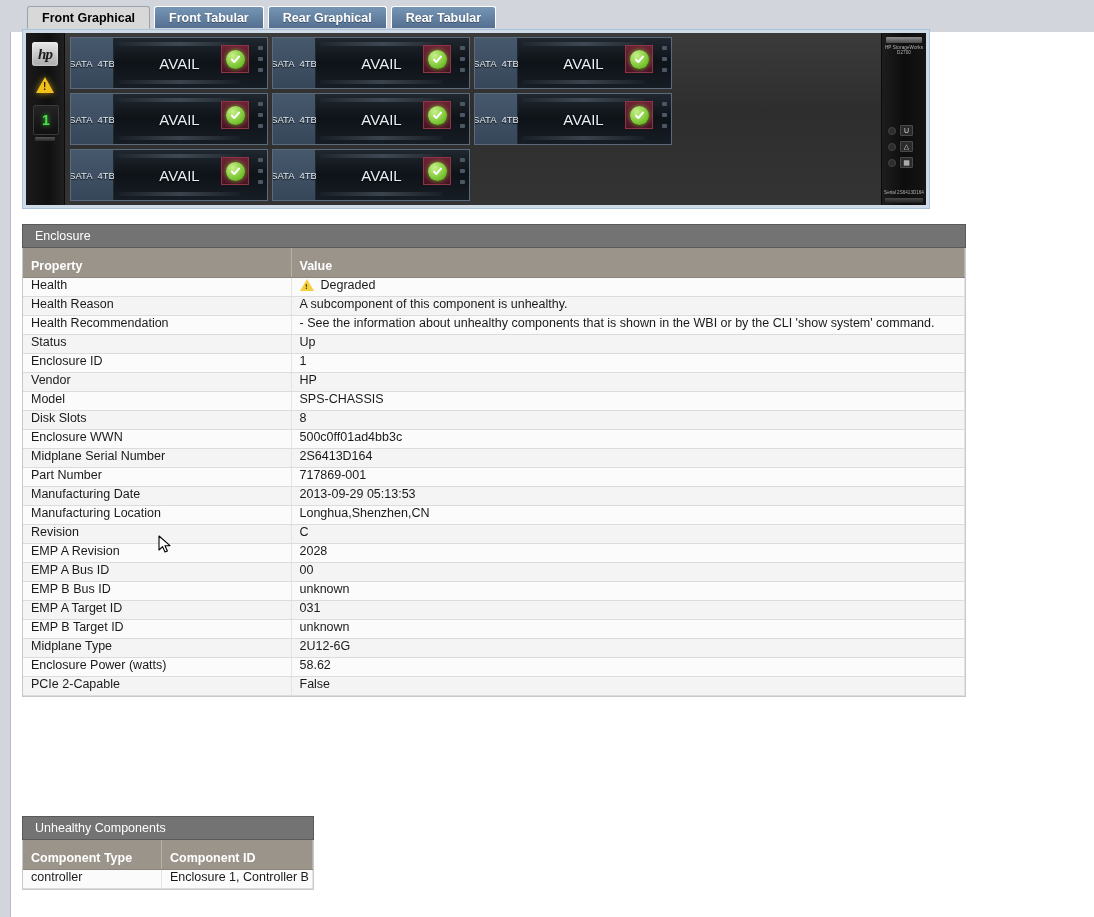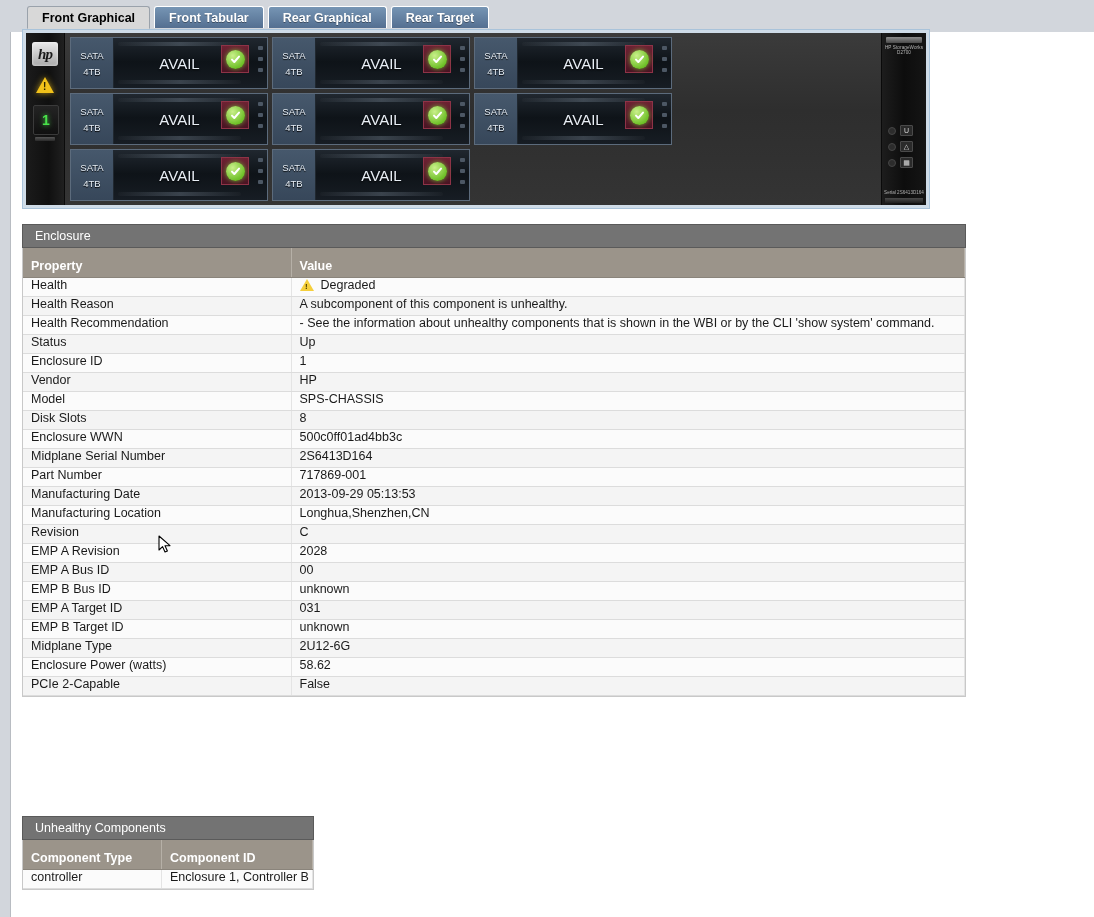--- a/index.html
+++ b/index.html
@@ -158,21 +158,21 @@
     background: linear-gradient(#2b3440,#1b222b);
     border: 1px solid #5c6b7c;
     box-sizing: border-box;
     display: flex; align-items: stretch;
     overflow: hidden;
   }
   .bay-tag {
     width: 42px;
     background: linear-gradient(#46586c,#37475a);
     border-right: 1px solid #202830;
-    display: flex; flex-direction: column;
+    display: flex; flex-direction: row;
     align-items: center; justify-content: center; gap: 5px;
     flex: 0 0 auto;
   }
   .bay-tag span { font-size: 9.5px; color: #e6edf5; text-shadow: 0 1px 1px #000; }
   .bay-face {
     position: relative; flex: 1;
     background: linear-gradient(#20272f,#0e1318 48%, #171d24);
     display: flex; align-items: center; justify-content: center;
   }
   .bay-face::before, .bay-face::after {
@@ -272,21 +272,21 @@
 
 <div id="root">
 
   <div class="page-edge"></div>
 
   <div class="tabbar">
     <div class="tabstrip">
       <div class="tab active">Front Graphical</div>
       <div class="tab">Front Tabular</div>
       <div class="tab">Rear Graphical</div>
-      <div class="tab">Rear Target</div>
+      <div class="tab">Rear Tabular</div>
     </div>
   </div>
 
   <div class="encl-wrap">
     <div class="encl-body">
 
       <div class="ear-left">
         <div class="hp-logo">hp</div>
         <div class="warn-tri"></div>
         <div class="encl-num">1</div>

